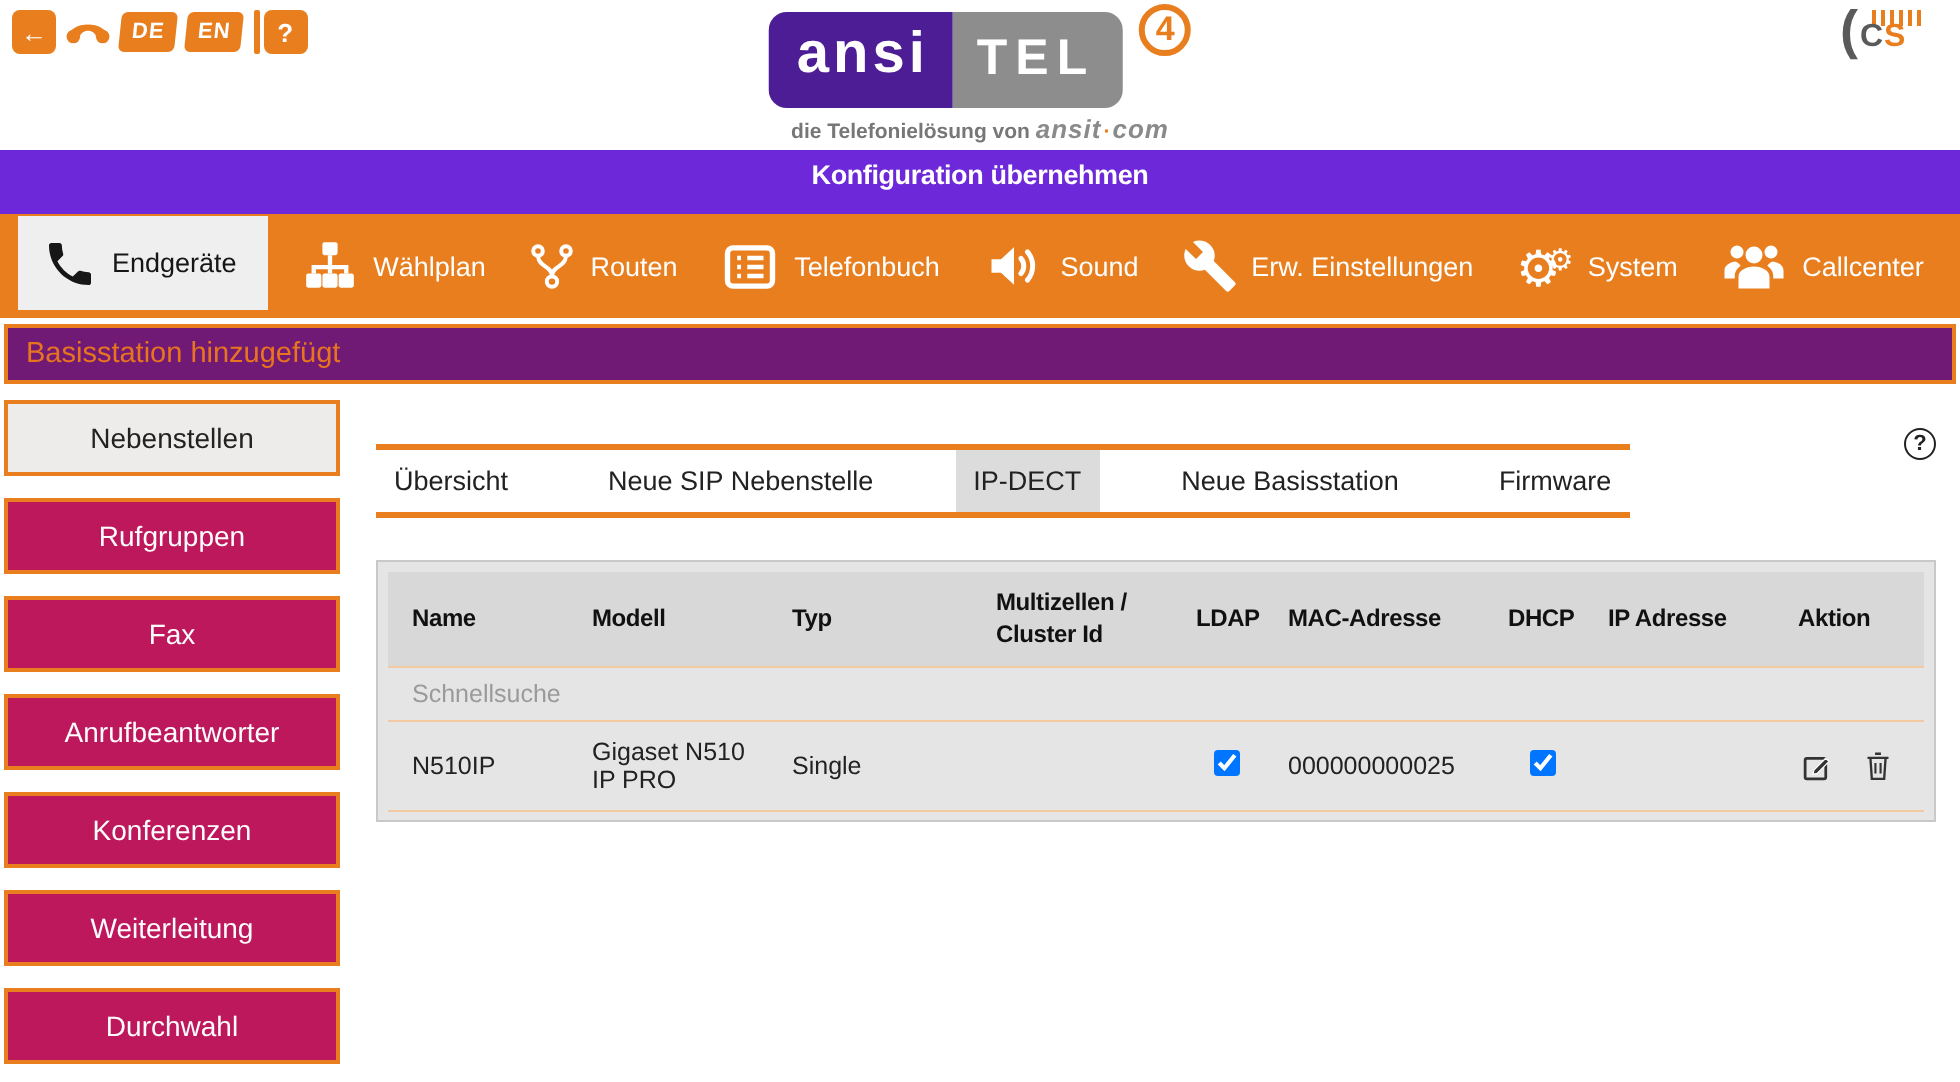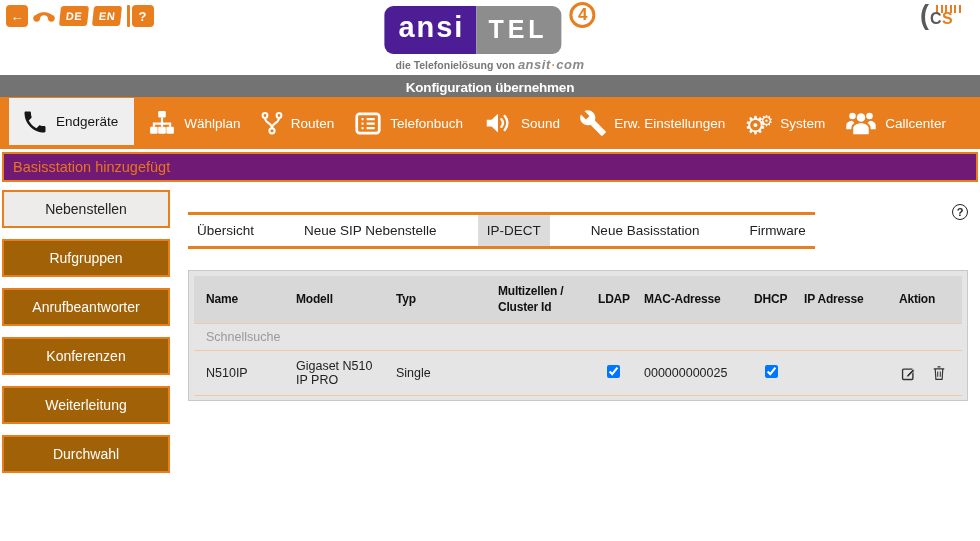--- a/index.html
+++ b/index.html
@@ -34,44 +34,44 @@
   .tagline .brand-dot { color:#e87e1e; font-weight:bold; margin:0 1px; }
 
   .cs-logo { position:absolute; right:16px; top:4px; width:44px; height:32px; }
   .cs-stripes { position:absolute; right:2px; top:1px; width:26px; height:8px;
     background:repeating-linear-gradient(90deg,#e87e1e 0 2px,transparent 2px 4.5px); }
   .cs-paren { position:absolute; left:0; top:-4px; color:#5a5a5a; font-size:27px; font-weight:bold; }
   .cs-c { position:absolute; left:10px; top:6px; color:#5a5a5a; font-size:16px; font-weight:bold; }
   .cs-s { position:absolute; left:22px; top:6px; color:#e87e1e; font-size:16px; font-weight:bold; }
 
   
-  .red-bar { height:22px; background:#737373; color:#fff; text-align:center;
+  .red-bar { height:32px; background:#6d28d9; color:#fff; text-align:center;
     font-weight:bold; font-size:13.5px; line-height:26px; letter-spacing:-.2px; cursor:pointer; }
 
   
   .nav { height:52px; background:#e87e1e; display:flex; align-items:center;
-    justify-content:space-between; padding-right:28px; }
+    justify-content:space-between; padding-right:12px; }
   .nav-item { display:flex; align-items:center; gap:7px; color:#fff; font-size:13.5px;
     cursor:pointer; padding:0 6px; height:100%; }
   .nav-item svg, .nav-item .gear-txt { flex:none; }
   .nav-item.active { background:#efefef; color:#161616; margin:1px 0 4px 9px;
     height:47px; padding:0 16px 0 12px; }
   .gear-txt { font-size:25px; line-height:20px; }
   .gear-txt .gear-small { font-size:15px; vertical-align:8px; margin-left:-7px; }
 
   
   .msg-bar { margin:3px 2px 0 2px; border:2px solid #e87e1e; height:30px;
     display:flex; align-items:center; padding-left:9px; color:#e8741e; font-size:14.5px;
     background:#701a75; }
 
   
   .main { display:flex; padding-top:8px; }
   .sidebar { width:170px; flex:none; }
   .side-btn { width:168px; margin:0 0 11px 2px; height:38px; border:2px solid #e87e1e;
-    background:#a16207; color:#fdfdfd; font-size:14px; display:flex; align-items:center;
+    background:#be185d; color:#fdfdfd; font-size:14px; display:flex; align-items:center;
     justify-content:center; cursor:pointer; }
   .side-btn.active { background:#edecea; color:#222; }
 
   .content { flex:1; position:relative; padding-left:18px; }
   .help-circle { position:absolute; right:12px; top:14px; width:16px; height:16px;
     border:1.5px solid #222; border-radius:50%; color:#222; font-size:11px; font-weight:bold;
     display:flex; align-items:center; justify-content:center; cursor:pointer; }
 
   .tabs { margin-top:22px; display:inline-flex; border-top:3px solid #e87e1e;
     border-bottom:3px solid #e87e1e;gap:32px; }
@@ -205,20 +205,21 @@
     <span>Callcenter</span>
   </div>
 </div>
 
 <div class="msg-bar">Basisstation hinzugefügt</div>
 
 <div class="main">
   <div class="sidebar">
     <div class="side-btn active">Nebenstellen</div>
     <div class="side-btn">Rufgruppen</div>
+    <div class="side-btn">Fax</div>
     <div class="side-btn">Anrufbeantworter</div>
     <div class="side-btn">Konferenzen</div>
     <div class="side-btn">Weiterleitung</div>
     <div class="side-btn">Durchwahl</div>
   </div>
 
   <div class="content">
     <div class="help-circle">?</div>
 
     <div class="tabs">

